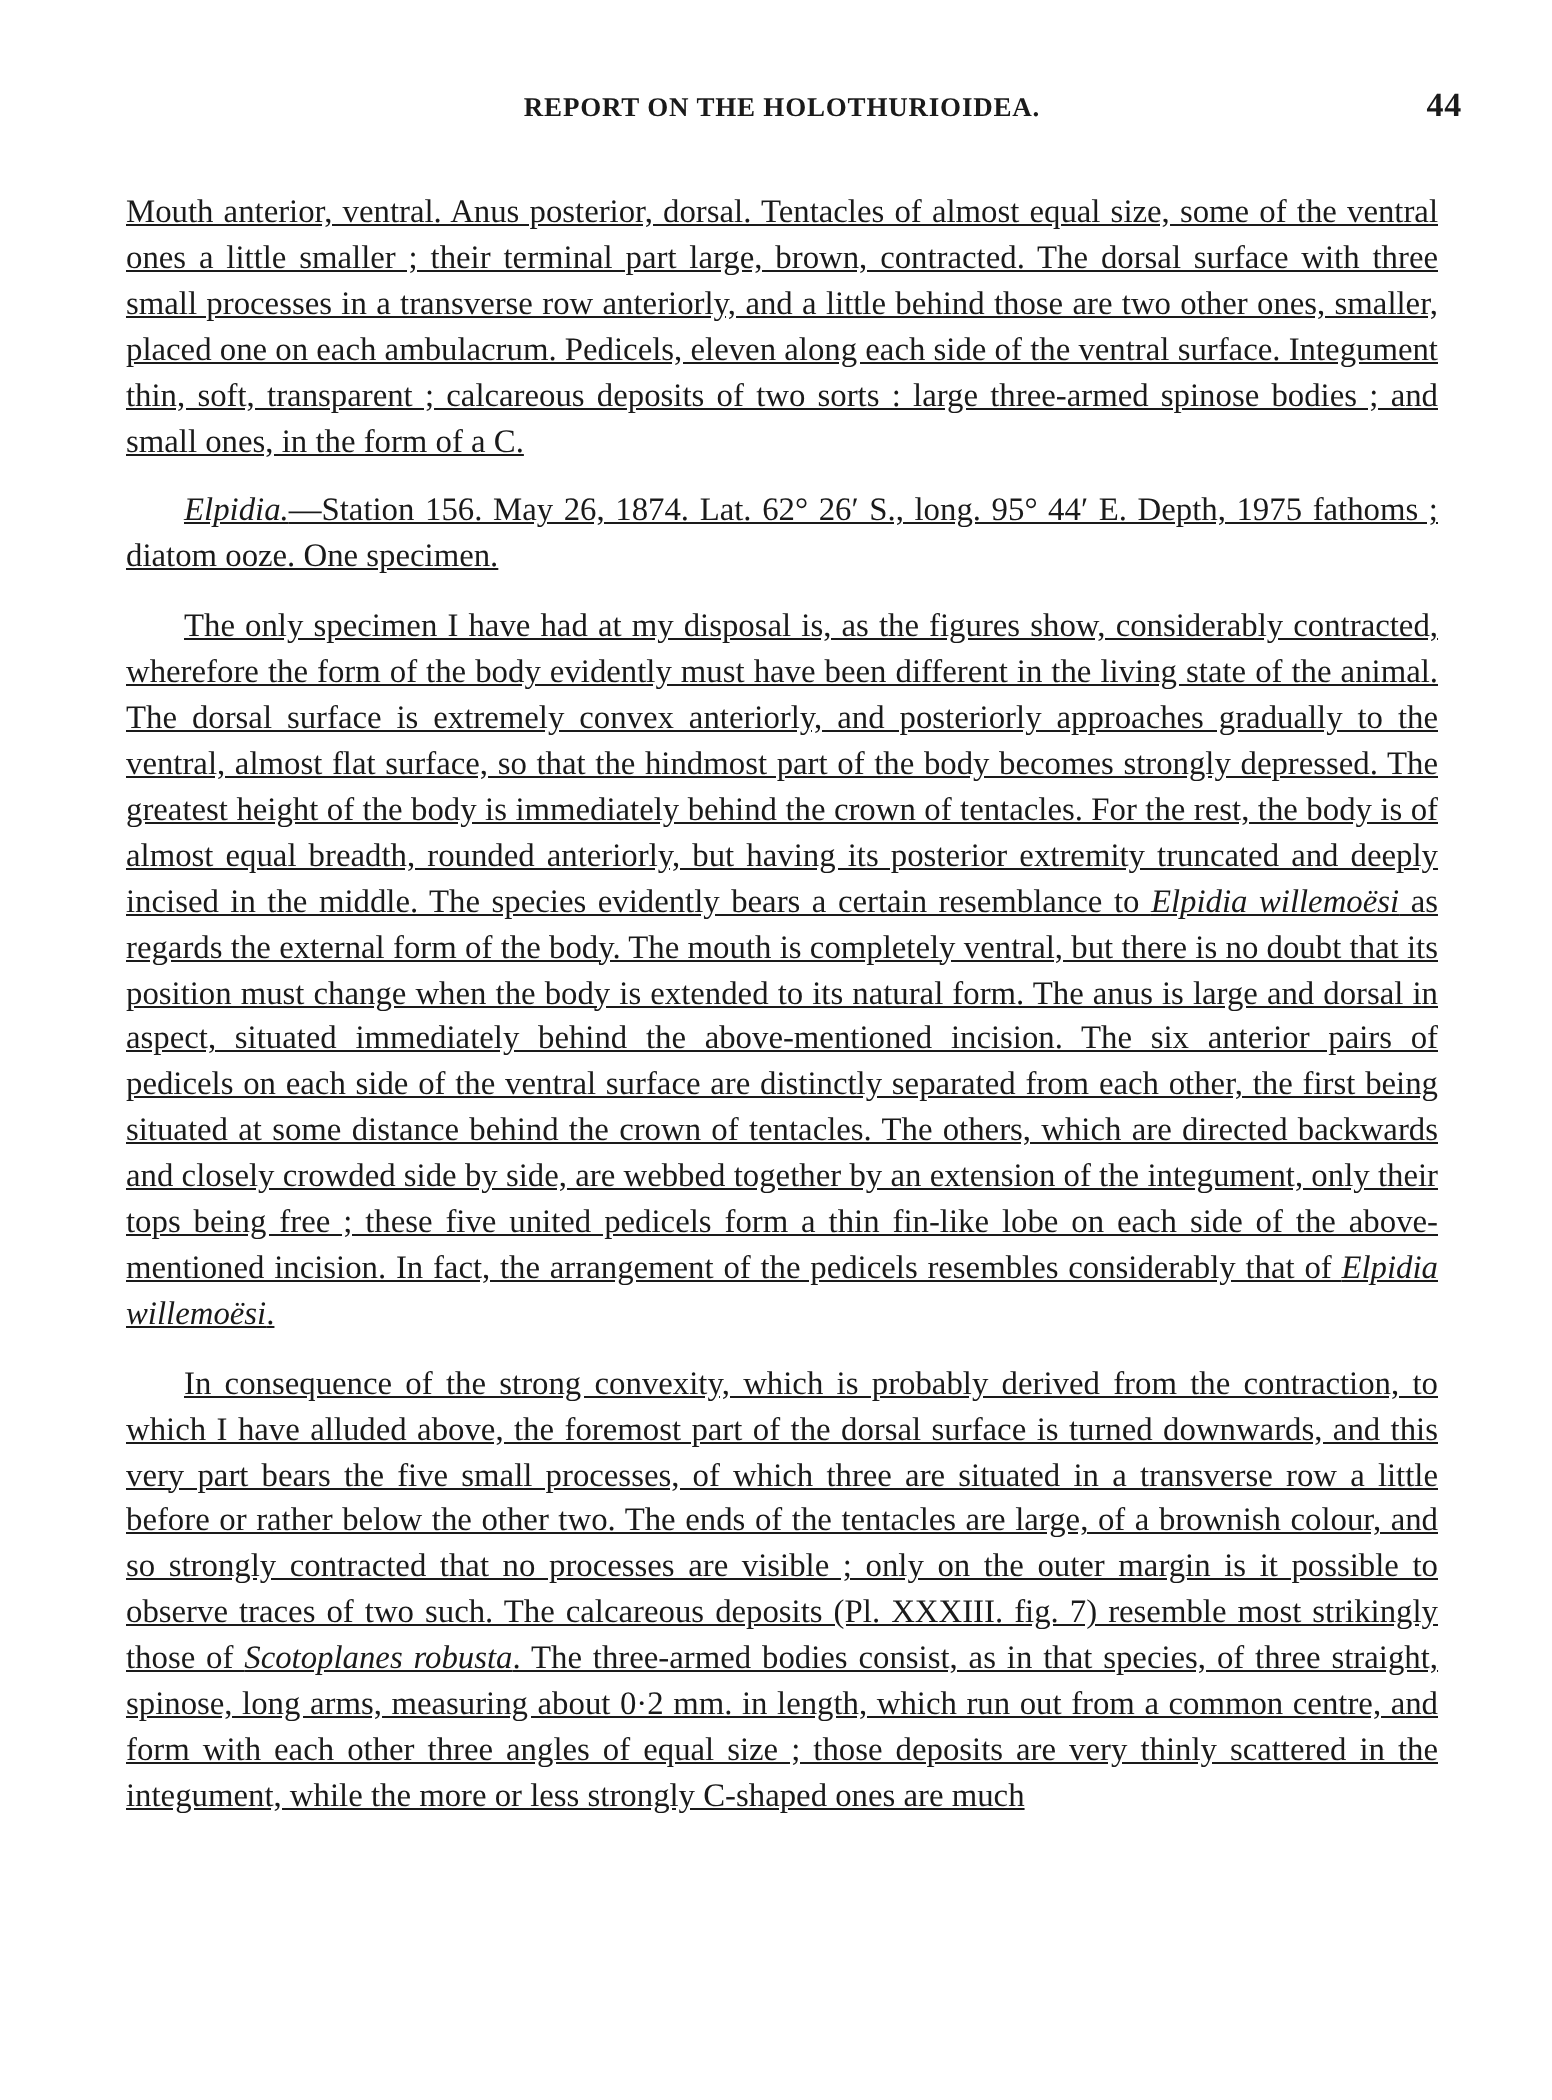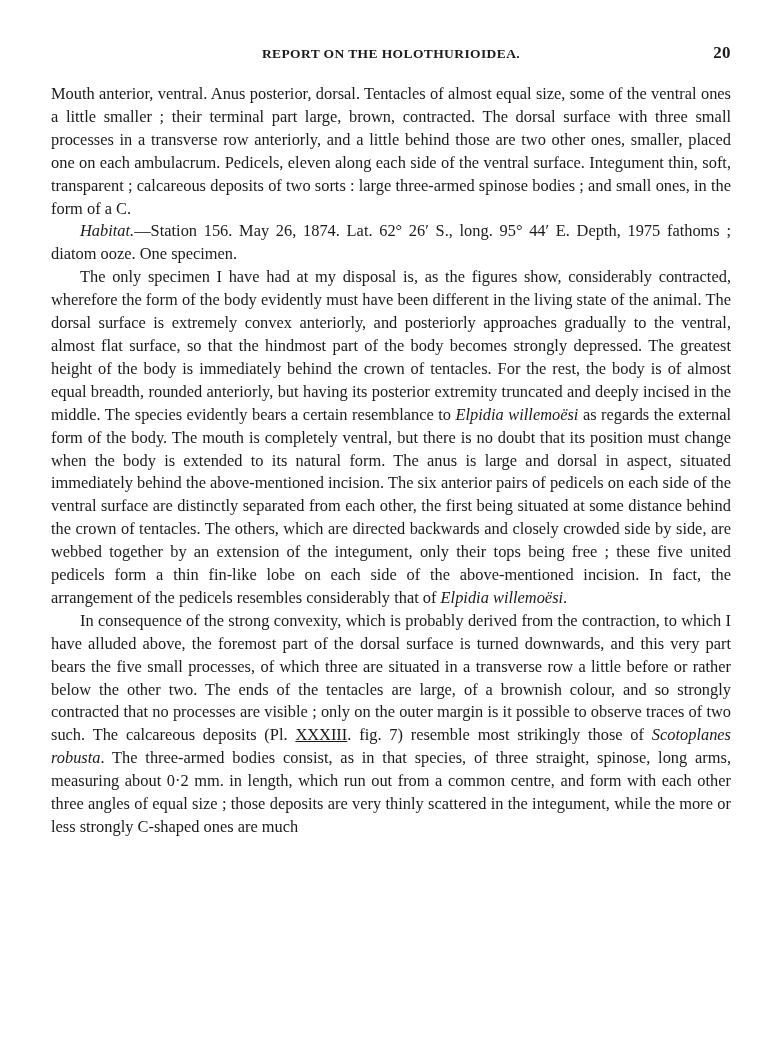--- a/index.html
+++ b/index.html
@@ -17,42 +17,42 @@
     position: absolute; left: 0; width: 680px; text-align: center; top: 2px;
     font-weight: bold;
   }
   .page-number {
     position: absolute; right: 0; top: -1px; font-size: 17px; font-weight: bold;
   }
   .body-text {
     position: absolute; top: 83px; left: 0; width: 680px;
     font-size: 16.4px; line-height: 22.9px; text-align: justify;
   }
-  .body-text p { margin: 0; }
+  .body-text p { margin: 12px; text-decoration: underline; }
   .body-text p.indent { text-indent: 29px; }
   .body-text p.noindent { text-indent: 0; }
   .body-text p.hang { text-indent: 29px; }
   em { font-style: italic; }
   .ul { text-decoration: underline; }
 </style>
 </head>
 <body>
 
 <div class="page">
 
   <div class="running-head">
     <div class="running-title">REPORT ON THE HOLOTHURIOIDEA.</div>
-    <div class="page-number">20</div>
+    <div class="page-number">44</div>
   </div>
 
   <div class="body-text">
 
     <p class="noindent">Mouth anterior, ventral.  Anus posterior, dorsal.  Tentacles of almost equal size, some of the ventral ones a little smaller ; their terminal part large, brown, contracted.  The dorsal surface with three small processes in a transverse row anteriorly, and a little behind those are two other ones, smaller, placed one on each ambulacrum.  Pedicels, eleven along each side of the ventral surface.  Integument thin, soft, transparent ; calcareous deposits of two sorts : large three-armed spinose bodies ; and small ones, in the form of a C.</p>
 
 
-    <p class="hang"><em>Habitat.</em><span>—Station 156.  May 26, 1874.  Lat. 62° 26′ S., long. 95° 44′ E. Depth, 1975 fathoms ; diatom ooze.  One specimen.</span></p>
+    <p class="hang"><em>Elpidia.</em><span>—Station 156.  May 26, 1874.  Lat. 62° 26′ S., long. 95° 44′ E. Depth, 1975 fathoms ; diatom ooze.  One specimen.</span></p>
 
     <p class="indent"><span>The only specimen I have had at my disposal is, as the figures show, considerably contracted, wherefore the form of the body evidently must have been different in the living state of the animal.  The dorsal surface is extremely convex anteriorly, and posteriorly approaches gradually to the ventral, almost flat surface, so that the hindmost part of the body becomes strongly depressed.  The greatest height of the body is immediately behind the crown of tentacles.  For the rest, the body is of almost equal breadth, rounded anteriorly, but having its posterior extremity truncated and deeply incised in the middle. The species evidently bears a certain resemblance to </span><em>Elpidia willemoësi</em><span> as regards the external form of the body.  The mouth is completely ventral, but there is no doubt that its position must change when the body is extended to its natural form.  The anus is large and dorsal in aspect, situated immediately behind the above-mentioned incision. The six anterior pairs of pedicels on each side of the ventral surface are distinctly separated from each other, the first being situated at some distance behind the crown of tentacles.  The others, which are directed backwards and closely crowded side by side, are webbed together by an extension of the integument, only their tops being free ; these five united pedicels form a thin fin-like lobe on each side of the above-mentioned incision.  In fact, the arrangement of the pedicels resembles considerably that of </span><em>Elpidia willemoësi</em><span>.</span></p>
 
     <p class="indent"><span>In consequence of the strong convexity, which is probably derived from the contraction, to which I have alluded above, the foremost part of the dorsal surface is turned downwards, and this very part bears the five small processes, of which three are situated in a transverse row a little before or rather below the other two.  The ends of the tentacles are large, of a brownish colour, and so strongly contracted that no processes are visible ; only on the outer margin is it possible to observe traces of two such.  The calcareous deposits (Pl. </span><span class="ul">XXXIII</span><span>. fig. 7) resemble most strikingly those of </span><em>Scotoplanes robusta</em><span>.  The three-armed bodies consist, as in that species, of three straight, spinose, long arms, measuring about 0·2 mm. in length, which run out from a common centre, and form with each other three angles of equal size ; those deposits are very thinly scattered in the integument, while the more or less strongly C-shaped ones are much</span></p>
 
   </div>
 </div>
 
 </body></html>

